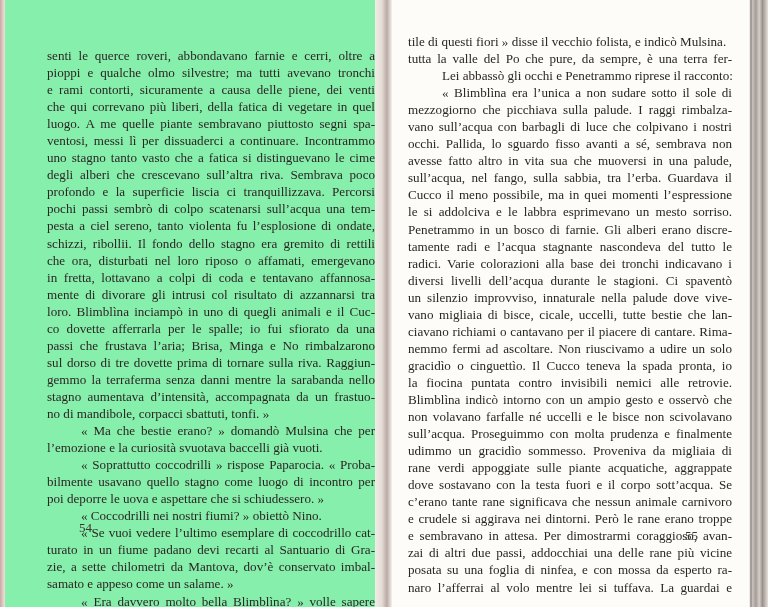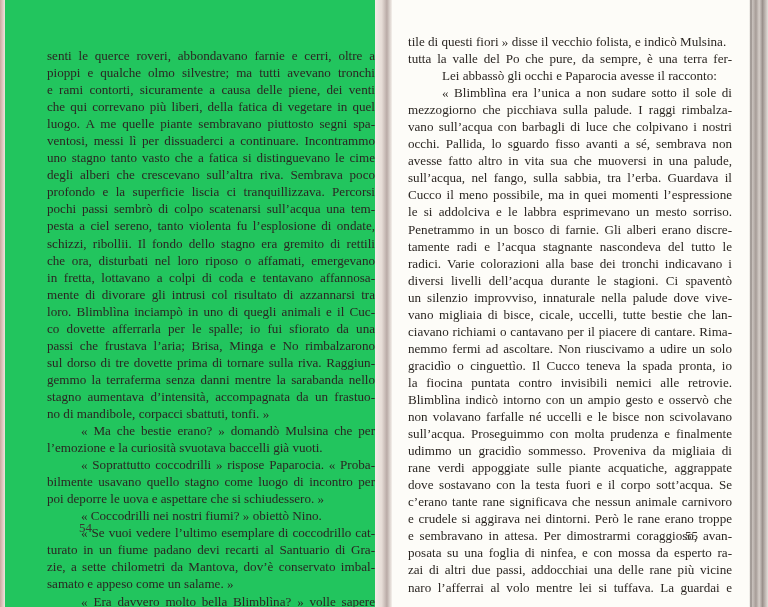--- a/index.html
+++ b/index.html
@@ -6,21 +6,21 @@
   body {
     width:768px; height:607px; overflow:hidden; position:relative;
     background:#fbf9f4;
     font-family:"Liberation Serif","DejaVu Serif",serif;
     color:#2b2622;
   }
   .topbar { position:absolute; left:0; top:0; width:768px; height:4px; background:#3a2f2a; }
   .left-edge { position:absolute; left:0; top:0; width:5px; height:607px;
     background:linear-gradient(to right,#c9a9a0,#efe3dc); }
   .page { position:absolute; top:0; height:607px; }
-  .page-left { left:5px; width:398px; background:#22c55e; }
+  .page-left { left:5px; width:398px; background:#86efac; }
   .page-right { left:392px; width:354px; background:#fdfcf8; }
   .gutter { position:absolute; left:375px; top:0; width:17px; height:607px;
     background:linear-gradient(to right,#f2ece7 0%,#e6dcd6 40%,#b9aaa6 70%,#d7cdc8 85%,#f5f1ec 100%); }
   .right-edge { position:absolute; left:746px; top:0; width:22px; height:607px;
     background:linear-gradient(to right,#fdfcf8 0%,#fdfcf8 15%,#8d8480 22%,#c8c1bc 30%,#a69c97 45%,#d5cec9 60%,#9b918c 75%,#e5dfda 100%); }
   .text-block {
     position:absolute;
     font-size:13.1px; line-height:17.05px;
     text-align:justify;
   }
@@ -77,21 +77,21 @@
     </div>
   <div class="pagenum pagenum-left">54</div>
 </div>
 
 <div class="gutter"></div>
 
 <div class="page page-right">
   <div class="text-block right-text" id="right-text">
       <span class="line last">tile di questi fiori » disse il vecchio folista, e indicò Mulsina.</span>
       <span class="line">tutta la valle del Po che pure, da sempre, è una terra fer-</span>
-      <span class="line indent last">Lei abbassò gli occhi e Paparocia avesse il racconto:</span>
+      <span class="line indent last">Lei abbassò gli occhi e Penetrammo riprese il racconto:</span>
       <span class="line indent">« Blimblìna era l’unica a non sudare sotto il sole di</span>
       <span class="line">mezzogiorno che picchiava sulla palude. I raggi rimbalza-</span>
       <span class="line">vano sull’acqua con barbagli di luce che colpivano i nostri</span>
       <span class="line">occhi. Pallida, lo sguardo fisso avanti a sé, sembrava non</span>
       <span class="line">avesse fatto altro in vita sua che muoversi in una palude,</span>
       <span class="line">sull’acqua, nel fango, sulla sabbia, tra l’erba. Guardava il</span>
       <span class="line">Cucco il meno possibile, ma in quei momenti l’espressione</span>
       <span class="line">le si addolciva e le labbra esprimevano un mesto sorriso.</span>
       <span class="line">Penetrammo in un bosco di farnie. Gli alberi erano discre-</span>
       <span class="line">tamente radi e l’acqua stagnante nascondeva del tutto le</span>
@@ -105,20 +105,20 @@
       <span class="line">la fiocina puntata contro invisibili nemici alle retrovie.</span>
       <span class="line">Blimblìna indicò intorno con un ampio gesto e osservò che</span>
       <span class="line">non volavano farfalle né uccelli e le bisce non scivolavano</span>
       <span class="line">sull’acqua. Proseguimmo con molta prudenza e finalmente</span>
       <span class="line">udimmo un gracidìo sommesso. Proveniva da migliaia di</span>
       <span class="line">rane verdi appoggiate sulle piante acquatiche, aggrappate</span>
       <span class="line">dove sostavano con la testa fuori e il corpo sott’acqua. Se</span>
       <span class="line">c’erano tante rane significava che nessun animale carnivoro</span>
       <span class="line">e crudele si aggirava nei dintorni. Però le rane erano troppe</span>
       <span class="line">e sembravano in attesa. Per dimostrarmi coraggioso, avan-</span>
+      <span class="line">zai di altri due passi, addocchiai una delle rane più vicine</span>
       <span class="line">posata su una foglia di ninfea, e con mossa da esperto ra-</span>
-      <span class="line">zai di altri due passi, addocchiai una delle rane più vicine</span>
       <span class="line">naro l’afferrai al volo mentre lei si tuffava. La guardai e</span>
     </div>
   <div class="pagenum pagenum-right" style="position:absolute;left:293px;">55</div>
 </div>
 
 <div class="right-edge"></div>
 
 </body></html>

